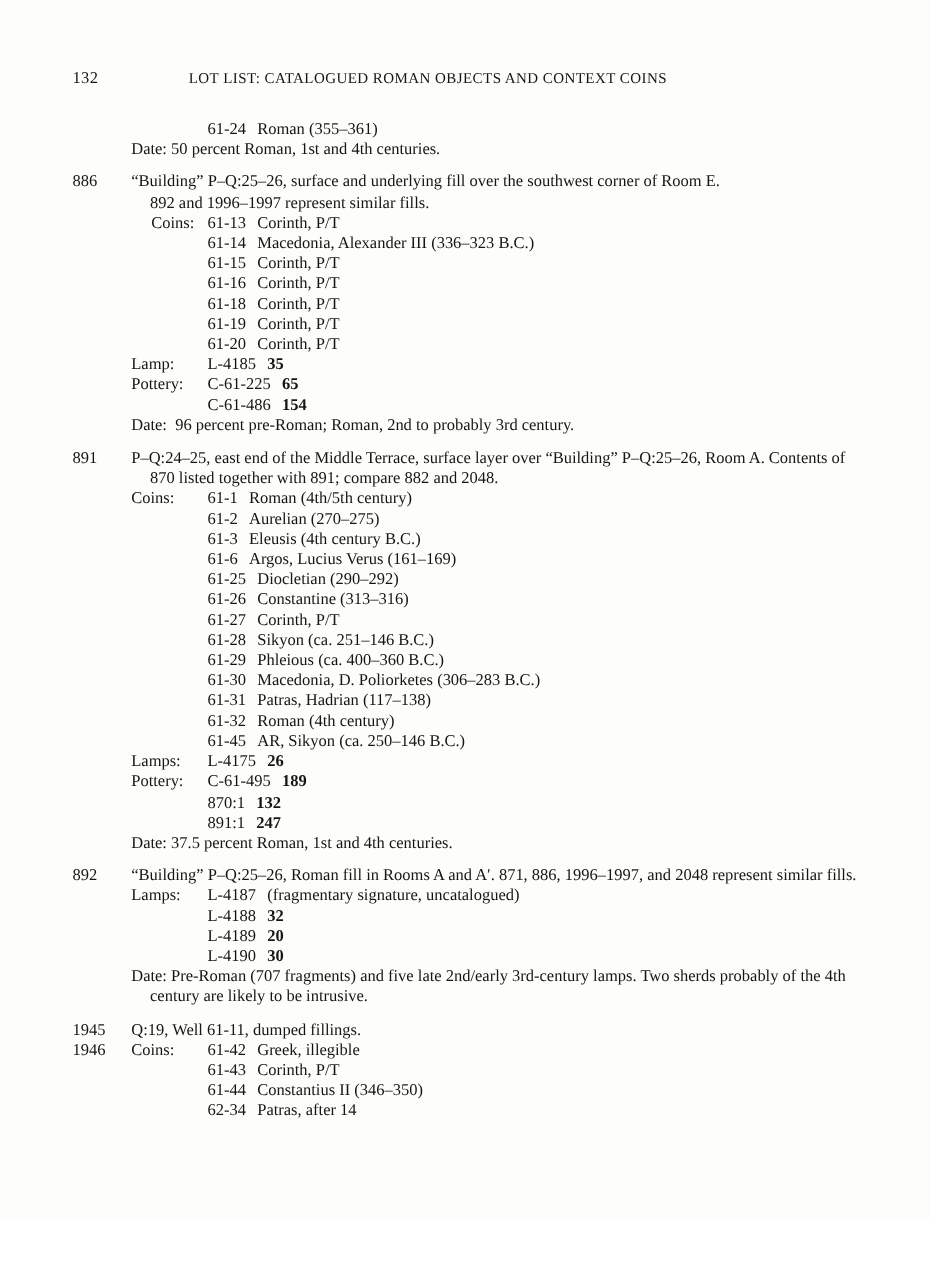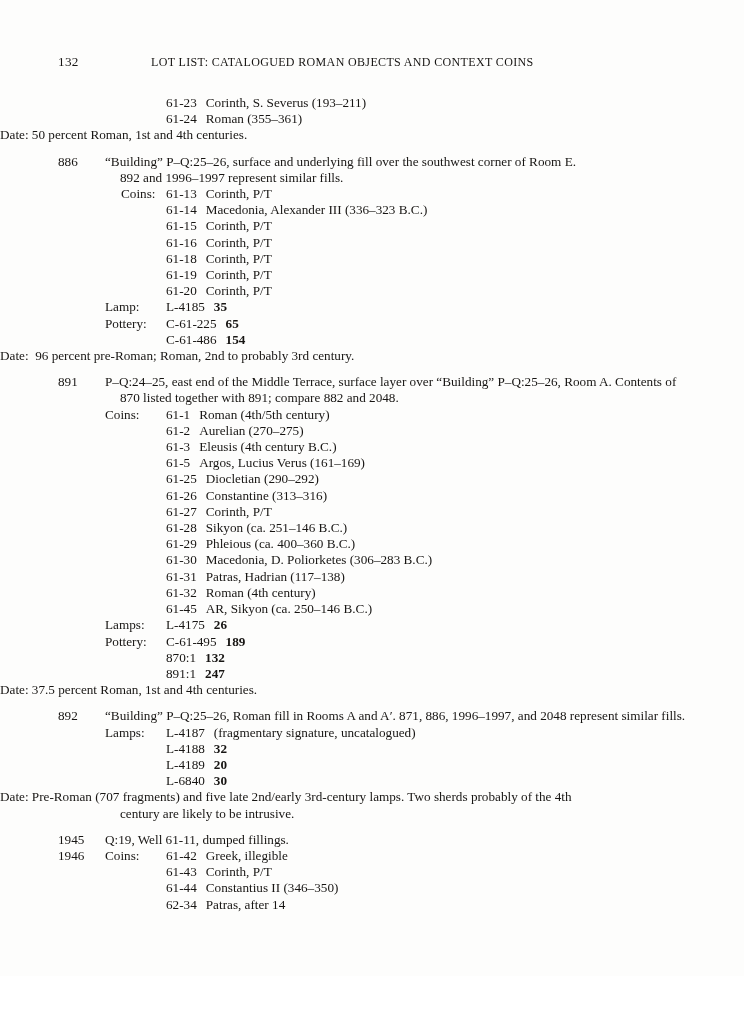--- a/index.html
+++ b/index.html
@@ -19,38 +19,37 @@
   .page-num { position:absolute; left:58px; top:54px; letter-spacing:0.3px; }
   .running-title { position:absolute; left:151px; top:54px; font-size:12px; letter-spacing:0.35px; white-space:nowrap; }
   main { margin-top:23px; }
   section.entry { position:relative; margin-top:10px; }
   main > section.entry:first-child, section.entry.tight { margin-top:0; }
   .entry-num { position:absolute; left:58px; top:0; }
   .line { position:relative; white-space:nowrap; min-height:16.2px; }
   .t-item { padding-left:166px; }
   .t-desc { padding-left:105px; }
   .t-cont { padding-left:120px; }
-  .t-date { }
+  .t-date { padding-left:105px; }
   .t-datecont { padding-left:120px; }
   .lbl { position:absolute; left:105px; top:0; }
   .lbl.deep { left:121px; }
   .cid { margin-right:9px; }
   .count { font-weight:700; }
 </style>
 </head>
 <body>
 
 <div class="page">
   <header>
     <span class="page-num">132</span>
     <span class="running-title">LOT LIST: CATALOGUED ROMAN OBJECTS AND CONTEXT COINS</span>
   </header>
   <main>
       <section class="entry">
-        <div class="line t-item"><span class="cid">61-23</span><span class="txt">Corinth, S. Severus (193–211)</span></div>
         <div class="line t-item"><span class="cid">61-24</span><span class="txt">Roman (355–361)</span></div>
         <div class="line t-date"><span class="txt">Date: 50 percent Roman, 1st and 4th centuries.</span></div>
       </section>
       <section class="entry">
         <span class="entry-num">886</span>
         <div class="line t-desc"><span class="txt">“Building” P–Q:25–26, surface and underlying fill over the southwest corner of Room E.</span></div>
         <div class="line t-cont"><span class="txt">892 and 1996–1997 represent similar fills.</span></div>
         <div class="line t-item"><span class="lbl deep">Coins:</span><span class="cid">61-13</span><span class="txt">Corinth, P/T</span></div>
         <div class="line t-item"><span class="cid">61-14</span><span class="txt">Macedonia, Alexander III (336–323 B.C.)</span></div>
         <div class="line t-item"><span class="cid">61-15</span><span class="txt">Corinth, P/T</span></div>
@@ -63,21 +62,21 @@
         <div class="line t-item"><span class="cid">C-61-486</span><span class="count">154</span></div>
         <div class="line t-date"><span class="txt">Date: 96 percent pre-Roman; Roman, 2nd to probably 3rd century.</span></div>
       </section>
       <section class="entry">
         <span class="entry-num">891</span>
         <div class="line t-desc"><span class="txt">P–Q:24–25, east end of the Middle Terrace, surface layer over “Building” P–Q:25–26, Room A. Contents of</span></div>
         <div class="line t-cont"><span class="txt">870 listed together with 891; compare 882 and 2048.</span></div>
         <div class="line t-item"><span class="lbl">Coins:</span><span class="cid">61-1</span><span class="txt">Roman (4th/5th century)</span></div>
         <div class="line t-item"><span class="cid">61-2</span><span class="txt">Aurelian (270–275)</span></div>
         <div class="line t-item"><span class="cid">61-3</span><span class="txt">Eleusis (4th century B.C.)</span></div>
-        <div class="line t-item"><span class="cid">61-5</span><span class="txt">Argos, Lucius Verus (161–169)</span></div>
+        <div class="line t-item"><span class="cid">61-6</span><span class="txt">Argos, Lucius Verus (161–169)</span></div>
         <div class="line t-item"><span class="cid">61-25</span><span class="txt">Diocletian (290–292)</span></div>
         <div class="line t-item"><span class="cid">61-26</span><span class="txt">Constantine (313–316)</span></div>
         <div class="line t-item"><span class="cid">61-27</span><span class="txt">Corinth, P/T</span></div>
         <div class="line t-item"><span class="cid">61-28</span><span class="txt">Sikyon (ca. 251–146 B.C.)</span></div>
         <div class="line t-item"><span class="cid">61-29</span><span class="txt">Phleious (ca. 400–360 B.C.)</span></div>
         <div class="line t-item"><span class="cid">61-30</span><span class="txt">Macedonia, D. Poliorketes (306–283 B.C.)</span></div>
         <div class="line t-item"><span class="cid">61-31</span><span class="txt">Patras, Hadrian (117–138)</span></div>
         <div class="line t-item"><span class="cid">61-32</span><span class="txt">Roman (4th century)</span></div>
         <div class="line t-item"><span class="cid">61-45</span><span class="txt">AR, Sikyon (ca. 250–146 B.C.)</span></div>
         <div class="line t-item"><span class="lbl">Lamps:</span><span class="cid">L-4175</span><span class="count">26</span></div>
@@ -85,21 +84,21 @@
         <div class="line t-item"><span class="cid">870:1</span><span class="count">132</span></div>
         <div class="line t-item"><span class="cid">891:1</span><span class="count">247</span></div>
         <div class="line t-date"><span class="txt">Date: 37.5 percent Roman, 1st and 4th centuries.</span></div>
       </section>
       <section class="entry">
         <span class="entry-num">892</span>
         <div class="line t-desc"><span class="txt">“Building” P–Q:25–26, Roman fill in Rooms A and A′. 871, 886, 1996–1997, and 2048 represent similar fills.</span></div>
         <div class="line t-item"><span class="lbl">Lamps:</span><span class="cid">L-4187</span><span class="txt">(fragmentary signature, uncatalogued)</span></div>
         <div class="line t-item"><span class="cid">L-4188</span><span class="count">32</span></div>
         <div class="line t-item"><span class="cid">L-4189</span><span class="count">20</span></div>
-        <div class="line t-item"><span class="cid">L-6840</span><span class="count">30</span></div>
+        <div class="line t-item"><span class="cid">L-4190</span><span class="count">30</span></div>
         <div class="line t-date"><span class="txt">Date: Pre-Roman (707 fragments) and five late 2nd/early 3rd-century lamps. Two sherds probably of the 4th</span></div>
         <div class="line t-datecont"><span class="txt">century are likely to be intrusive.</span></div>
       </section>
       <section class="entry">
         <span class="entry-num">1945</span>
         <div class="line t-desc"><span class="txt">Q:19, Well 61-11, dumped fillings.</span></div>
       </section>
       <section class="entry tight">
         <span class="entry-num">1946</span>
         <div class="line t-item"><span class="lbl">Coins:</span><span class="cid">61-42</span><span class="txt">Greek, illegible</span></div>

